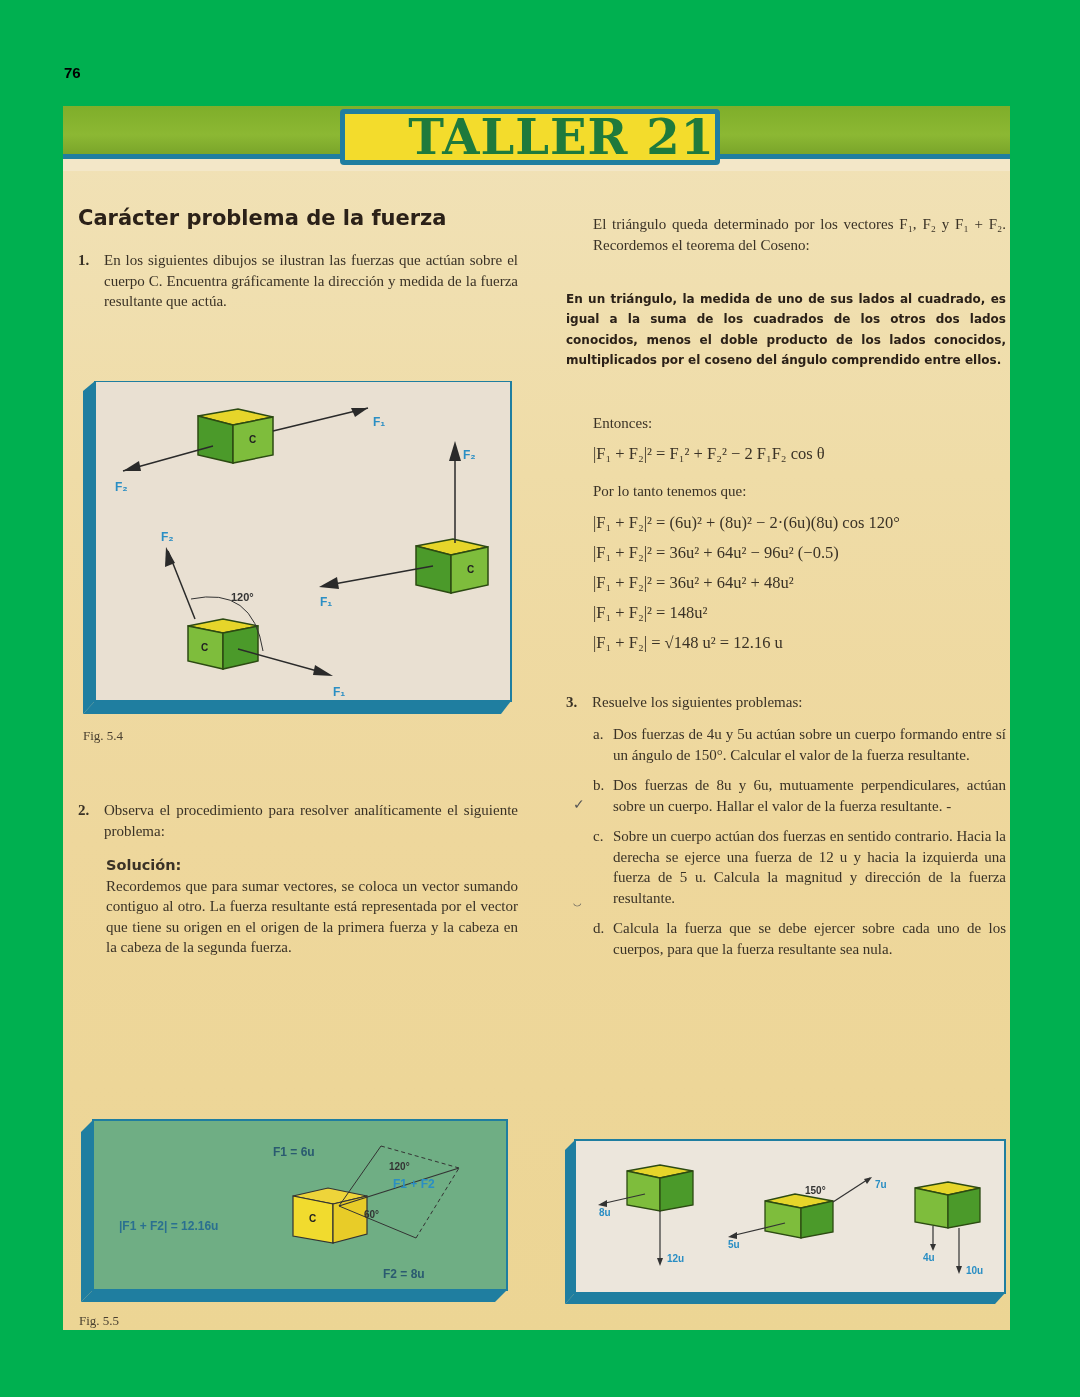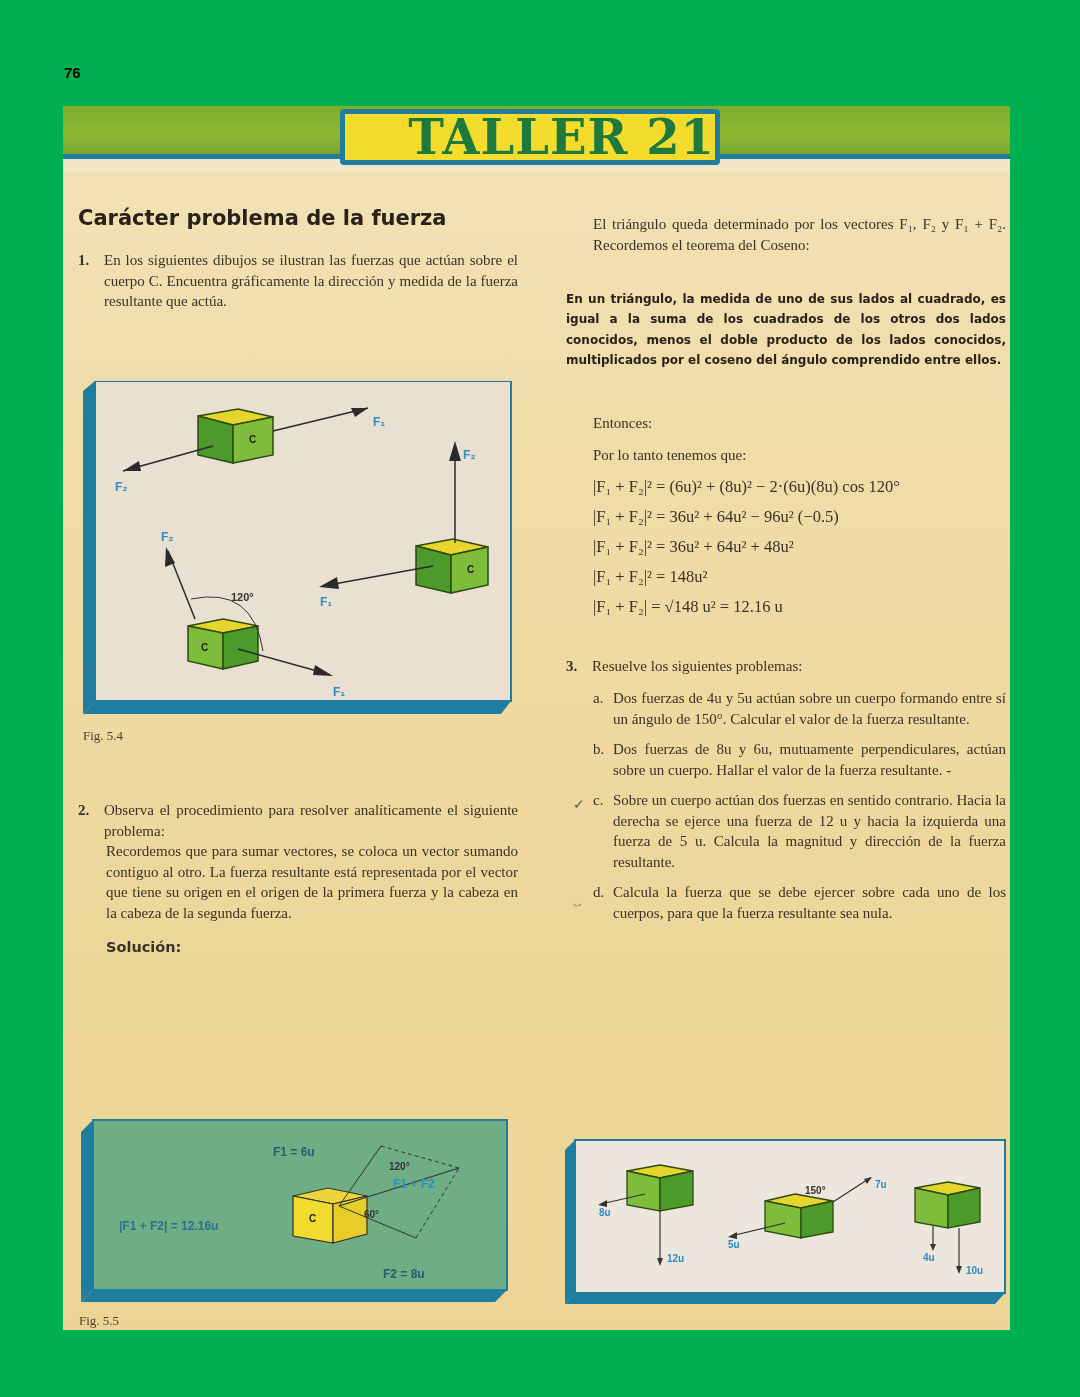--- a/index.html
+++ b/index.html
@@ -129,22 +129,22 @@
       <text x="148" y="220" font-size="11" font-family="Liberation Sans, sans-serif" font-weight="bold" fill="#333">120°</text>
     </svg>
   </div>
   <div class="fig-caption" style="position:absolute; left:20px; top:622px;">Fig. 5.4</div>
 
   <div style="position:absolute; left:15px; top:694px; width:440px;">
     <div class="item">
       <span class="num p">2.</span>
       <p class="p body">Observa el procedimiento para resolver analíticamente el siguiente problema:</p>
     </div>
+    <p class="p" style="margin:14px 0 0 28px; font-family:'DejaVu Sans',sans-serif; font-weight:bold; font-size:14.5px;">Solución:</p>
     <p class="p" style="margin:0 0 0 28px;">Recordemos que para sumar vectores, se coloca un vector sumando contiguo al otro. La fuerza resultante está representada por el vector que tiene su origen en el origen de la primera fuerza y la cabeza en la cabeza de la segunda fuerza.</p>
-    <p class="p" style="margin:14px 0 0 28px; font-family:'DejaVu Sans',sans-serif; font-weight:bold; font-size:14.5px;">Solución:</p>
   </div>
 
   <div class="figure" style="left:18px; top:1012px; width:428px; height:186px;">
     <svg width="428" height="186" viewBox="0 0 428 186">
       <polygon points="0,14 12,2 12,172 0,184" fill="#1f7ea0"></polygon>
       <polygon points="0,184 12,172 426,172 414,184" fill="#1f7ea0"></polygon>
       <rect x="12" y="2" width="414" height="170" fill="#6fae84" stroke="#1f7ea0" stroke-width="2"></rect>
       <g>
         <polygon points="212,78 247,70 286,78 252,86" fill="#eed43a" stroke="#333" stroke-width="1.2"></polygon>
         <polygon points="212,78 252,86 252,125 212,118" fill="#f1db2e" stroke="#333" stroke-width="1.2"></polygon>
@@ -163,20 +163,21 @@
       <text x="302" y="160" font-size="12" font-family="Liberation Sans, sans-serif" font-weight="bold" fill="#2a5a70">F2 = 8u</text>
       <text x="38" y="112" font-size="12" font-family="Liberation Sans, sans-serif" font-weight="bold" fill="#2a7090">|F1 + F2| = 12.16u</text>
     </svg>
   </div>
   <div class="fig-caption" style="position:absolute; left:16px; top:1207px;">Fig. 5.5</div>
 
   <div class="col-right">
     <p class="p" style="margin-left:27px;">El triángulo queda determinado por los vectores F₁, F₂ y F₁ + F₂. Recordemos el teorema del Coseno:</p>
     <p class="bold-sans" style="margin-top:34px;">En un triángulo, la medida de uno de sus lados al cuadrado, es igual a la suma de los cuadrados de los otros dos lados conocidos, menos el doble producto de los lados conocidos, multiplicados por el coseno del ángulo comprendido entre ellos.</p>
     <p class="p" style="margin:42px 0 0 27px;">Entonces:</p>
+    <div class="eq" style="margin:6px 0 0 27px;">|F₁ + F₂|² = F₁² + F₂² − 2 F₁F₂ cos θ</div>
     <p class="p" style="margin:12px 0 6px 27px;">Por lo tanto tenemos que:</p>
     <div style="margin-left:27px;">
       <div class="eq">|F₁ + F₂|² = (6u)² + (8u)² − 2·(6u)(8u) cos 120°</div>
       <div class="eq">|F₁ + F₂|² = 36u² + 64u² − 96u² (−0.5)</div>
       <div class="eq">|F₁ + F₂|² = 36u² + 64u² + 48u²</div>
       <div class="eq">|F₁ + F₂|² = 148u²</div>
       <div class="eq">|F₁ + F₂| = √148 u² = 12.16 u</div>
     </div>
 
     <div class="item" style="margin-top:34px;">

